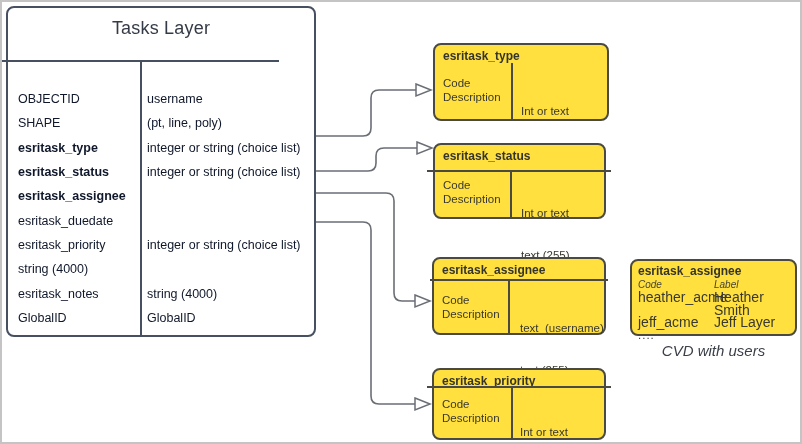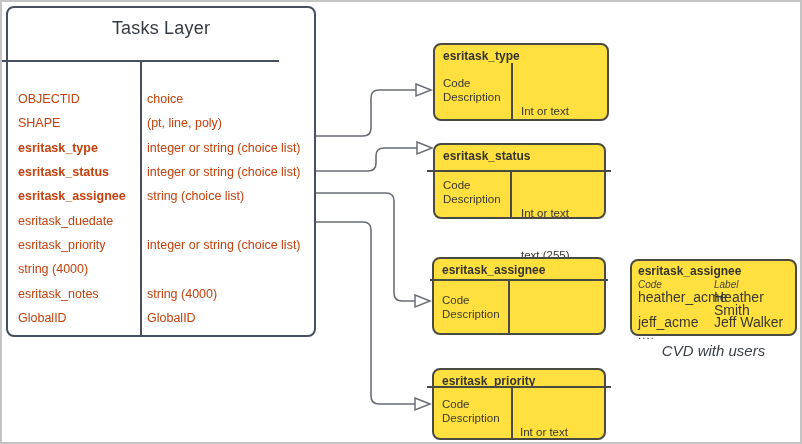--- a/index.html
+++ b/index.html
@@ -19,21 +19,21 @@
     border:2px solid #475060;border-radius:8px;background:#ffffff;
   }
   .tasks-title{
     position:absolute;left:4px;top:16px;width:310px;
     text-align:center;font-size:18px;color:#353b46;letter-spacing:.2px;
   }
   .hline{position:absolute;background:#475060;height:1.7px;}
   .vline{position:absolute;background:#475060;width:1.7px;}
   .trows{
     position:absolute;left:16px;top:85px;width:292px;
-    font-size:12.5px;color:#c2410c;
+    font-size:12.5px;color:#0f172a;
   }
   .trow{display:flex;height:24.3px;align-items:center;}
   .trow .tname{width:129px;flex:none;}
   .trow .ttype{flex:1;}
   .b{font-weight:bold;}
   
   .dbox{
     position:absolute;box-sizing:border-box;
     background:#ffe03e;border:2px solid #4a4a42;border-radius:8px;
     color:#3a392f;
@@ -78,37 +78,36 @@
   </svg>
 
   <div class="tasks-box"></div>
   <div class="tasks-title">Tasks Layer</div>
   <div class="hline" style="left:0;top:58px;width:277px;"></div>
   <div class="vline" style="left:138px;top:58px;height:276px;"></div>
 
   <div class="trows">
     <div class="trow">
       <span class="tname">OBJECTID</span>
-      <span class="ttype">choice</span>
+      <span class="ttype">username</span>
     </div>
     <div class="trow">
       <span class="tname">SHAPE</span>
       <span class="ttype">(pt, line, poly)</span>
     </div>
     <div class="trow">
       <span class="tname b">esritask_type</span>
       <span class="ttype">integer or string (choice list)</span>
     </div>
     <div class="trow">
       <span class="tname b">esritask_status</span>
       <span class="ttype">integer or string (choice list)</span>
     </div>
     <div class="trow">
       <span class="tname b">esritask_assignee</span>
-      <span class="ttype">string (choice list)</span>
     </div>
     <div class="trow">
       <span class="tname">esritask_duedate</span>
     </div>
     <div class="trow">
       <span class="tname">esritask_priority</span>
       <span class="ttype">integer or string (choice list)</span>
     </div>
     <div class="trow">
       <span class="ttype">string (4000)</span>
@@ -153,20 +152,24 @@
   </div>
   <div class="dline-h" style="left:425px;top:168px;width:184px;"></div>
   <div class="dline-v" style="left:508px;top:168px;height:48px;"></div>
 
   <div class="dbox" style="left:430px;top:255px;width:174px;height:78px;">
     <div class="dbox-title">esritask_assignee</div>
     <div class="dbox-content" style="top:34px;">
       <div class="dcol-l">
         <div>Code</div>
         <div>Description</div>
+      </div>
+      <div class="dcol-r">
+        <div>text  (username)</div>
+        <div>text (255)</div>
       </div>
     </div>
   </div>
   <div class="dline-h" style="left:428px;top:277px;width:178px;"></div>
   <div class="dline-v" style="left:506px;top:277px;height:55px;"></div>
 
   <div class="dbox" style="left:430px;top:366px;width:174px;height:72px;">
     <div class="dbox-title">esritask_priority</div>
     <div class="dbox-content" style="top:27px;">
       <div class="dcol-l">
@@ -187,19 +190,19 @@
     <div class="cvd-row cvd-head">
       <span class="c1">Code</span>
       <span class="c2">Label</span>
     </div>
     <div class="cvd-row">
       <span class="c1">heather_acme</span>
       <span class="c2">Heather Smith</span>
     </div>
     <div class="cvd-row">
       <span class="c1">jeff_acme</span>
-      <span class="c2">Jeff Walker</span>
+      <span class="c2">Jeff Layer</span>
     </div>
     <div class="cvd-more">....</div>
   </div>
   <div class="cvd-caption">CVD with users</div>
 
 </div>
 
 </body></html>

